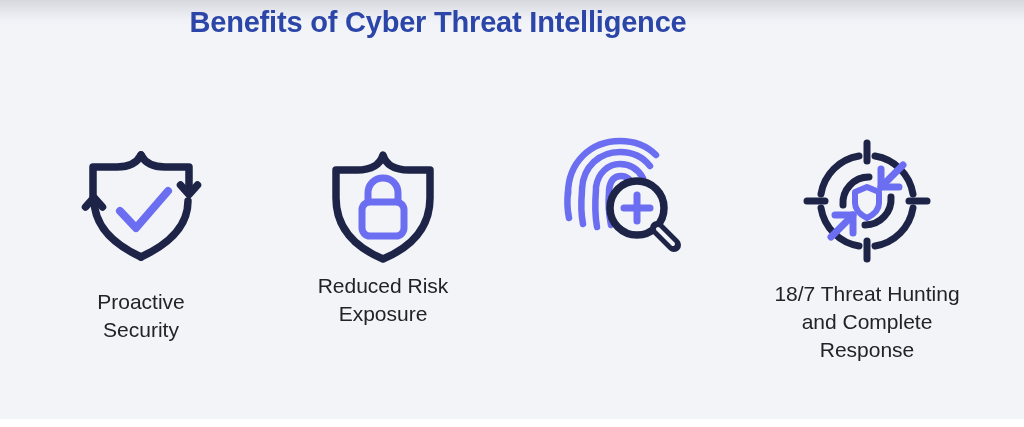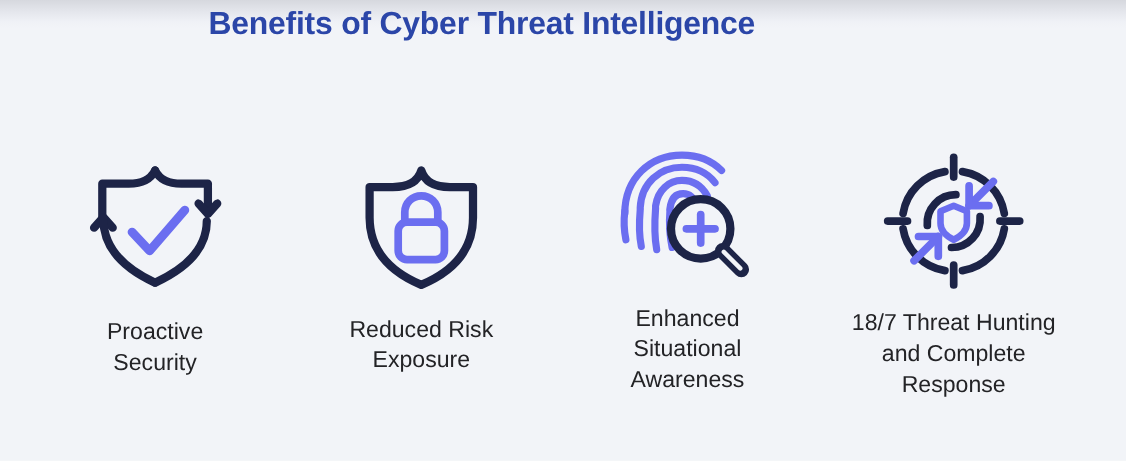--- a/index.html
+++ b/index.html
@@ -88,21 +88,21 @@
     white-space: pre-line;
   }
 
   
   .benefit.c1 .icon-wrap { margin-top: 6px; }
   .benefit.c2 .icon-wrap { margin-top: 8px; }
   .benefit.c3 .icon-wrap { margin-top: 0px; }
   .benefit.c4 .icon-wrap { margin-top: 4px; }
 
   .benefit.c1 .benefit-label { margin-top: 20px; }
-  .benefit.c2 .benefit-label { margin-top: 16px; }
+  .benefit.c2 .benefit-label { margin-top: 2px; }
   .benefit.c3 .benefit-label { margin-top: 14px; }
   .benefit.c4 .benefit-label { margin-top: 14px; }
 
   #bottom-strip {
     position: absolute;
     top: 419px;
     left: 0;
     width: 1024px;
     height: 8px;
     background: #ffffff;
@@ -178,23 +178,20 @@
             <circle cx="75" cy="76" r="27" fill="#f2f4f8" stroke="#1d2447" stroke-width="7.5"></circle>
             <path d="M95 96 L112 113" fill="none" stroke="#1d2447" stroke-width="14" stroke-linecap="round"></path>
             <path d="M96 97 L111 112" fill="none" stroke="#f2f4f8" stroke-width="4" stroke-linecap="round"></path>
             <g fill="none" stroke="#6b6ef0" stroke-width="7" stroke-linecap="round">
               <path d="M75 63 L75 89"></path>
               <path d="M62 76 L88 76"></path>
             </g>
           </g>
         </svg>
       </div>
-      <div class="benefit-label">Enhanced
-Situational
-Awareness</div>
     </div>
 
     <div class="benefit c4">
       <div class="icon-wrap">
         <svg width="128" height="124" viewBox="0 0 128 124">
           <g fill="none" stroke="#1d2447" stroke-width="7" stroke-linecap="round">
 
             <path d="M56 17 A46 46 0 0 0 18 55"></path>
             <path d="M18 69 A46 46 0 0 0 56 107"></path>
             <path d="M72 107 A46 46 0 0 0 110 69"></path>

